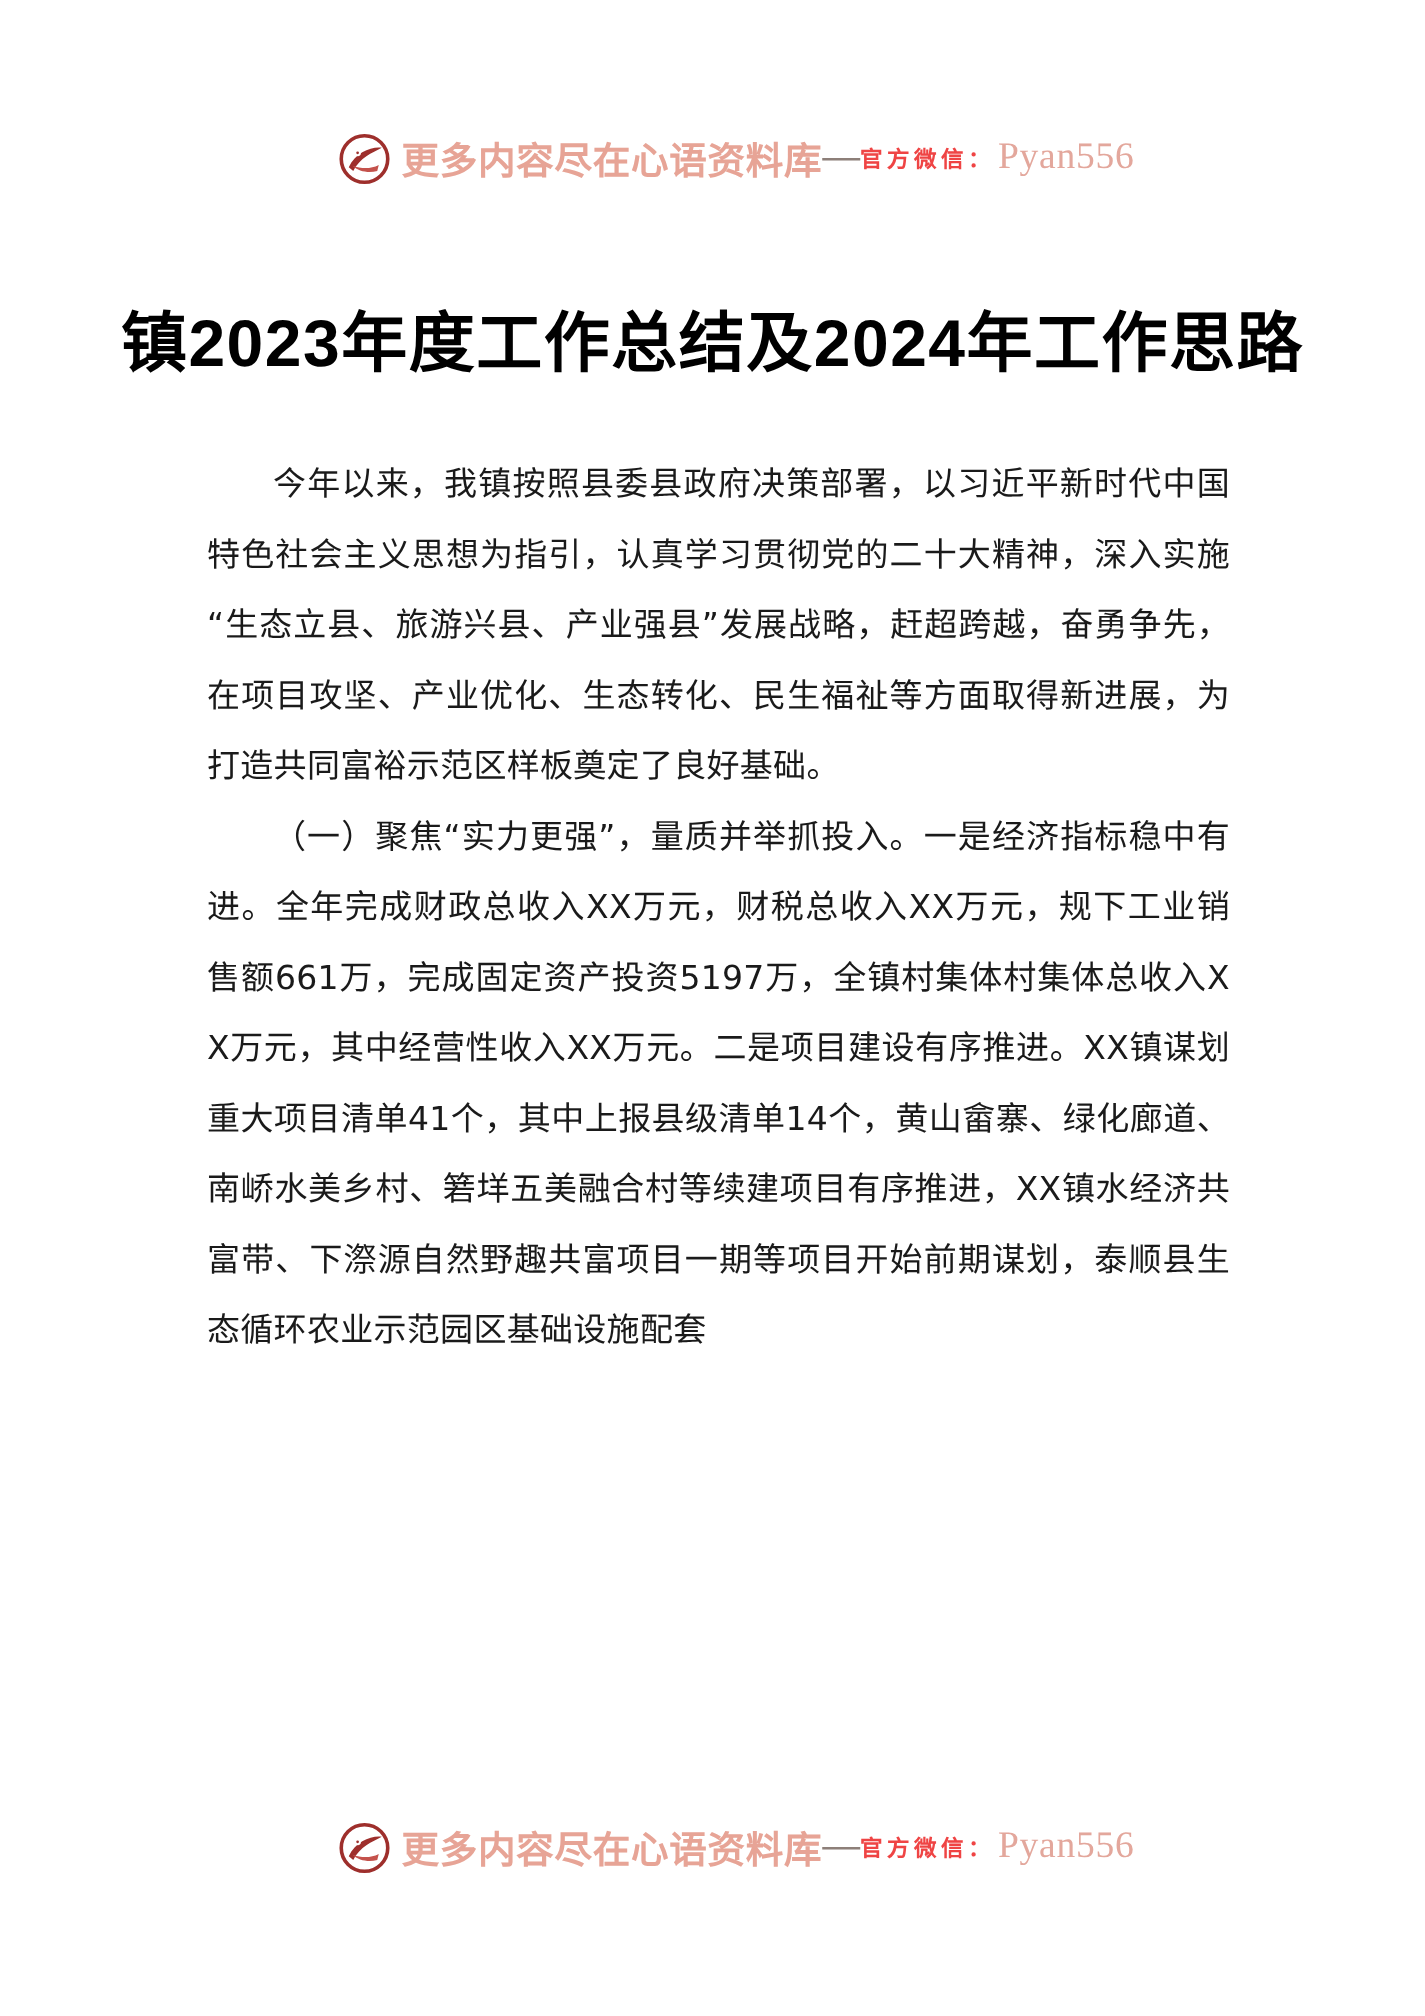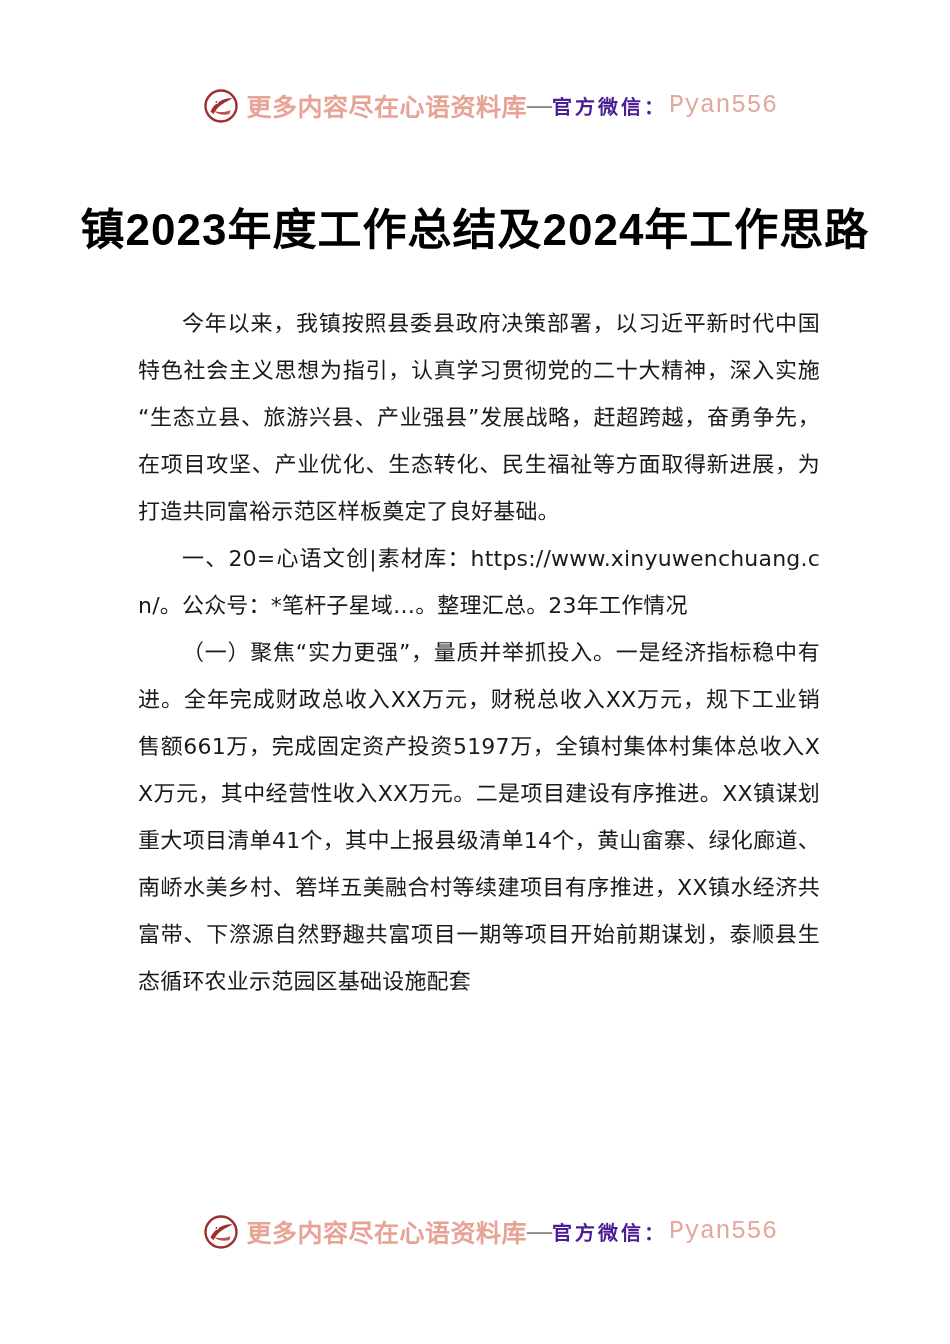--- a/index.html
+++ b/index.html
@@ -51,27 +51,27 @@
     color: #e7a496;
   }
   .wm-dash {
     font-size: 25px;
     font-weight: 700;
     color: #8d7f79;
     letter-spacing: 0px;
   }
   .wm-sub {
     font-family: "Liberation Serif", "DejaVu Serif", serif;
-    font-size: 20px;
+    font-size: 15px;
     font-weight: 700;
-    color: #4c1d95;
+    color: #ef4444;
     letter-spacing: 3px;
   }
   .wm-id {
-    font-family: Liberation Mono, monospace;
+    font-family: Liberation Serif, serif;
     font-size: 25px;
     font-weight: 400;
     color: #e3a79c;
     letter-spacing: 0.5px;
     margin-left: 2px;
   }
 
   
   .doc-title {
     position: absolute;
@@ -125,21 +125,20 @@
     <span class="wm-main">更多内容尽在心语资料库</span>
     <span class="wm-dash">—</span>
     <span class="wm-sub">官方微信：</span>
     <span class="wm-id">Pyan556</span>
   </div>
 
   <h1 class="doc-title">镇2023年度工作总结及2024年工作思路</h1>
 
   <div class="body-block">
     <p class="para">今年以来，我镇按照县委县政府决策部署，以习近平新时代中国特色社会主义思想为指引，认真学习贯彻党的二十大精神，深入实施“生态立县、旅游兴县、产业强县”发展战略，赶超跨越，奋勇争先，在项目攻坚、产业优化、生态转化、民生福祉等方面取得新进展，为打造共同富裕示范区样板奠定了良好基础。</p>
-    <p class="para">一、20=心语文创|素材库：https://www.xinyuwenchuang.cn/。公众号：*笔杆子星域…。整理汇总。23年工作情况</p>
     <p class="para">（一）聚焦“实力更强”，量质并举抓投入。一是经济指标稳中有进。全年完成财政总收入XX万元，财税总收入XX万元，规下工业销售额661万，完成固定资产投资5197万，全镇村集体村集体总收入XX万元，其中经营性收入XX万元。二是项目建设有序推进。XX镇谋划重大项目清单41个，其中上报县级清单14个，黄山畲寨、绿化廊道、南峤水美乡村、箬垟五美融合村等续建项目有序推进，XX镇水经济共富带、下漈源自然野趣共富项目一期等项目开始前期谋划，泰顺县生态循环农业示范园区基础设施配套</p>
   </div>
 
   <div class="watermark footer">
     <span class="wm-logo">
       <svg viewBox="0 0 34 34" width="34" height="34" aria-hidden="true">
         <circle cx="17" cy="17" r="15.5" fill="none" stroke="#9e2f2c" stroke-width="2.4"></circle>
         <path d="M6.5 22.5 C11 12.5, 22 8.5, 28.5 9.5 C22 13, 14 16, 9.5 25 Z" fill="#9e2f2c"></path>
         <path d="M25.5 25 C20 26.5, 13 25.5, 9 21.5 C15 23.5, 21 23.8, 26.5 21 Z" fill="#c4524c"></path>
         <circle cx="12.5" cy="13" r="2.1" fill="#ffffff"></circle>

